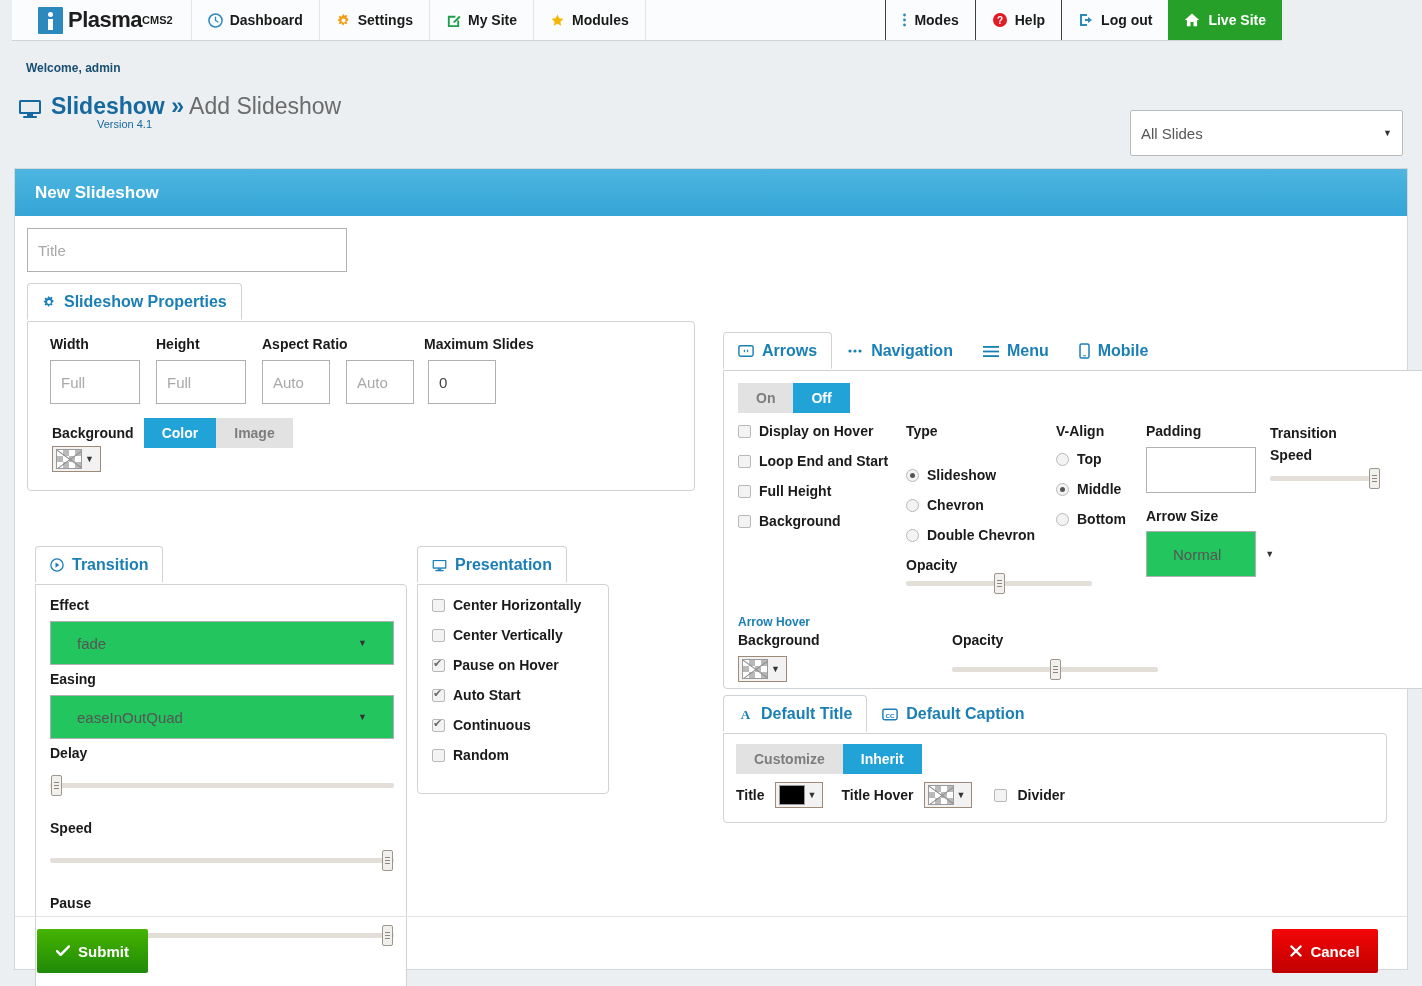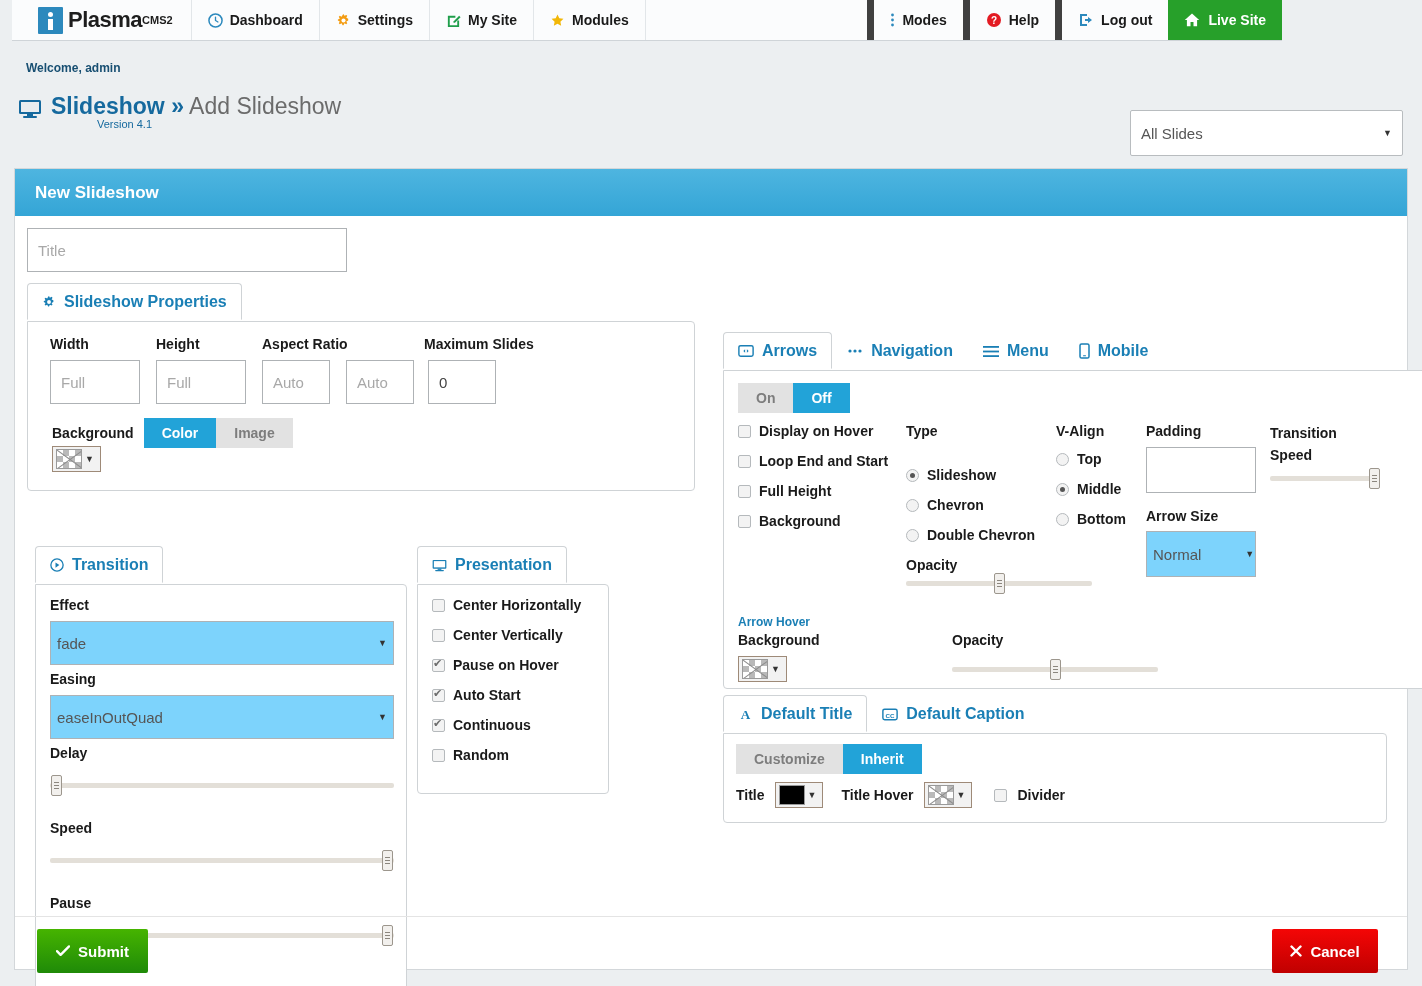--- a/index.html
+++ b/index.html
@@ -38,21 +38,21 @@
     width: 5px; height: 11px; background: #fff;
   }
   .brand-cms { font-size: 11px; font-weight: bold; vertical-align: super; letter-spacing: 0; }
   .navitem {
     display: flex; align-items: center; gap: 7px;
     padding: 0 16px; border-right: 1px solid #e2e6e9;
     font-weight: bold; font-size: 14px; color: #1a1a1a; cursor: pointer;
     white-space: nowrap;
   }
   .nav-right { margin-left: auto; display: flex; align-items: stretch; }
-  .nav-right .navitem { border-right: none; border-left: 7px solid #404040; text-align: right; }
+  .nav-right .navitem { border-right: none; border-left: 1px solid #404040; text-align: right; }
   .live-site {
     display: flex; align-items: center; gap: 8px;
     padding: 0 16px; background: #27a02a; color: #fff;
     font-weight: bold; font-size: 14px; cursor: pointer;
   }
   .ico { display: inline-flex; align-items: center; justify-content: center; }
 
   
   .welcome {
     position: absolute; left: 26px; top: 61px;
@@ -124,22 +124,22 @@
   }
   .rb.checked::after {
     content: ""; position: absolute; left: 3px; top: 3px; width: 5px; height: 5px;
     background: #555; border-radius: 50%;
   }
   .optrow { display: flex; align-items: center; gap: 8px; margin-bottom: 14px; }
   .optrow .t { font-weight: bold; font-size: 14px; color: #1a1a1a; }
 
   
   .sel {
-    border: 1px solid #aeb2b5; background: #7dd3fc; height: 44px;
-    display: flex; align-items: center; padding: 0 6px;
+    border: 1px solid #aeb2b5; background: #22c55e; height: 44px;
+    display: flex; align-items: center; padding: 0 26px;
     font-size: 15px; color: #555; cursor: pointer; gap: 44px;
   }
   .sel .caret { margin-left: auto; font-size: 9px; color: #333; }
 
   
   .slider { position: relative; height: 20px; }
   .slider .track {
     position: absolute; left: 0; right: 0; top: 8px; height: 5px;
     background: #e3dfd8; border-radius: 2px;
   }

